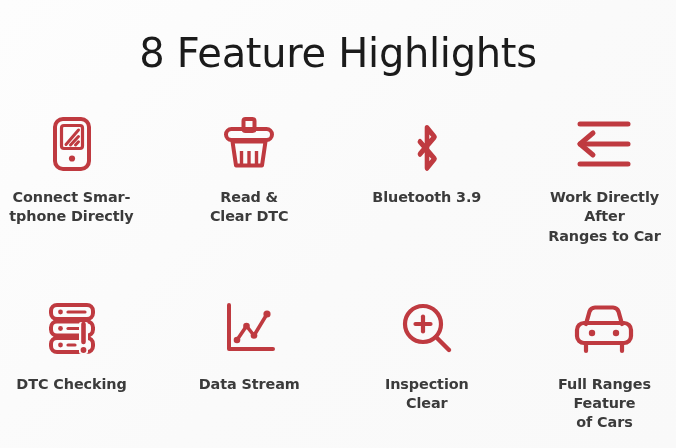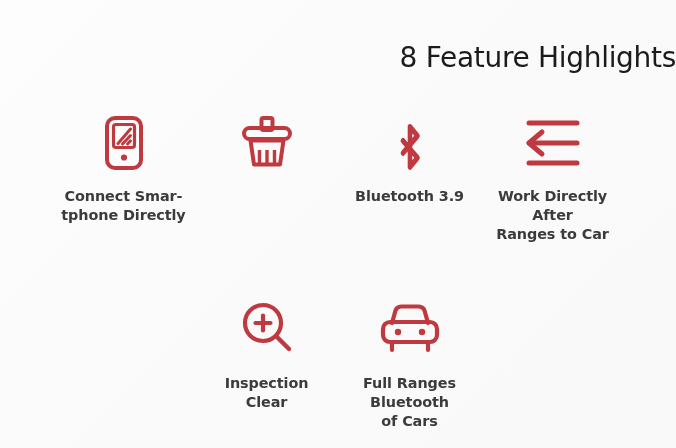--- a/index.html
+++ b/index.html
@@ -15,39 +15,39 @@
     position: relative;
   }
   .page {
     width: 676px;
     height: 448px;
     background: linear-gradient(135deg, #fdfdfd 0%, #fafafa 55%, #f9f9f9 100%);
     position: relative;
     box-sizing: border-box;
   }
   .title {
-    text-align: right;
-    font-size: 28px;
+    text-align: center;
+    font-size: 40px;
     font-weight: 400;
     color: #1b1b1b;
     letter-spacing: -0.3px;
-    padding-top: 43px;
+    padding-top: 31px;
     line-height: 1.1;
     font-family: "DejaVu Sans", sans-serif;
     -webkit-font-smoothing: antialiased;
   }
   .grid {
     margin-top: 38px;
     display: flex;
     flex-direction: column;
     gap: 52px;
   }
   .row {
     display: flex;
-    justify-content: center;
+    justify-content: space-between;
     align-items: flex-start;
   }
   .cell {
     width: 143px;
     display: flex;
     flex-direction: column;
     align-items: center;
   }
   .icon-box {
     height: 62px;
@@ -101,20 +101,22 @@
         <div class="icon-box">
           <svg width="60" height="58" viewBox="0 0 60 58">
             <rect x="24.5" y="4" width="11" height="12" rx="2" ry="2" fill="none" stroke="#bf3a40" stroke-width="4"></rect>
             <rect x="7" y="14" width="46" height="11" rx="5.5" ry="5.5" fill="none" stroke="#bf3a40" stroke-width="4"></rect>
             <path d="M13.5 26.5 L46.5 26.5 L43 50.5 L17 50.5 Z" fill="none" stroke="#bf3a40" stroke-width="4" stroke-linejoin="round"></path>
             <line x1="22.5" y1="36" x2="22.5" y2="50" stroke="#bf3a40" stroke-width="3.4"></line>
             <line x1="30" y1="36" x2="30" y2="50" stroke="#bf3a40" stroke-width="3.4"></line>
             <line x1="37.5" y1="36" x2="37.5" y2="50" stroke="#bf3a40" stroke-width="3.4"></line>
           </svg>
         </div>
+        <div class="label">Read &amp;
+Clear DTC</div>
       </div>
 
       <div class="cell">
         <div class="icon-box">
           <svg width="40" height="60" viewBox="0 0 40 60">
             <path d="M13 17 L27.5 31 L20 38.5 L20 5.5 L27.5 13 L13 27" fill="none" stroke="#bf3a40" stroke-width="4.6" stroke-linejoin="round" stroke-linecap="round" transform="translate(0,7) scale(1,1.22)"></path>
           </svg>
         </div>
         <div class="label">Bluetooth 3.9</div>
       </div>
@@ -129,21 +131,53 @@
           </svg>
         </div>
         <div class="label">Work Directly After
 Ranges to Car</div>
       </div>
 
     </div>
 
     <div class="row row-2">
 
-
+      <div class="cell">
+        <div class="icon-box">
+          <svg width="58" height="58" viewBox="0 0 58 58">
+            <rect x="8" y="5" width="42" height="14" rx="6" ry="6" fill="none" stroke="#bf3a40" stroke-width="4"></rect>
+            <rect x="8" y="21.5" width="42" height="14" rx="6" ry="6" fill="none" stroke="#bf3a40" stroke-width="4"></rect>
+            <rect x="8" y="38" width="42" height="14" rx="6" ry="6" fill="none" stroke="#bf3a40" stroke-width="4"></rect>
+            <circle cx="17.5" cy="12" r="2.4" fill="#bf3a40"></circle>
+            <circle cx="17.5" cy="28.5" r="2.4" fill="#bf3a40"></circle>
+            <circle cx="17.5" cy="45" r="2.4" fill="#bf3a40"></circle>
+            <line x1="25" y1="12" x2="42" y2="12" stroke="#bf3a40" stroke-width="3.2" stroke-linecap="round"></line>
+            <line x1="25" y1="28.5" x2="36" y2="28.5" stroke="#bf3a40" stroke-width="3.2" stroke-linecap="round"></line>
+            <line x1="25" y1="45" x2="32" y2="45" stroke="#bf3a40" stroke-width="3.2" stroke-linecap="round"></line>
+            <rect x="36" y="22" width="9" height="32" rx="2" ry="2" fill="#fbfbfb"></rect>
+            <line x1="40.5" y1="24" x2="40.5" y2="42" stroke="#bf3a40" stroke-width="4.6" stroke-linecap="round"></line>
+            <circle cx="40.5" cy="50" r="2.9" fill="#bf3a40"></circle>
+          </svg>
+        </div>
+        <div class="label">DTC Checking</div>
+      </div>
+
+      <div class="cell">
+        <div class="icon-box">
+          <svg width="58" height="58" viewBox="0 0 58 58">
+            <path d="M9 5 L9 49 L53 49" fill="none" stroke="#bf3a40" stroke-width="4" stroke-linecap="round" stroke-linejoin="round"></path>
+            <path d="M17 40 L26.5 26 L34 35.5 L47 14" fill="none" stroke="#bf3a40" stroke-width="3.6" stroke-linejoin="round" stroke-linecap="round"></path>
+            <circle cx="17" cy="40" r="3.3" fill="#bf3a40"></circle>
+            <circle cx="26.5" cy="26" r="3.3" fill="#bf3a40"></circle>
+            <circle cx="34" cy="35.5" r="3.3" fill="#bf3a40"></circle>
+            <circle cx="47" cy="14" r="3.6" fill="#bf3a40"></circle>
+          </svg>
+        </div>
+        <div class="label">Data Stream</div>
+      </div>
 
       <div class="cell">
         <div class="icon-box">
           <svg width="58" height="58" viewBox="0 0 58 58">
             <circle cx="25" cy="24" r="18" fill="none" stroke="#bf3a40" stroke-width="4.2"></circle>
             <line x1="25" y1="16.5" x2="25" y2="31.5" stroke="#bf3a40" stroke-width="4.2" stroke-linecap="round"></line>
             <line x1="17.5" y1="24" x2="32.5" y2="24" stroke="#bf3a40" stroke-width="4.2" stroke-linecap="round"></line>
             <line x1="38" y1="37" x2="51" y2="50" stroke="#bf3a40" stroke-width="4.4" stroke-linecap="round"></line>
           </svg>
         </div>
@@ -155,20 +189,20 @@
         <div class="icon-box">
           <svg width="68" height="54" viewBox="0 0 68 54">
             <path d="M16 22 L19.5 9.5 A6 6 0 0 1 25 5.5 L43 5.5 A6 6 0 0 1 48.5 9.5 L52 22" fill="none" stroke="#bf3a40" stroke-width="4.2" stroke-linejoin="round" stroke-linecap="round"></path>
             <rect x="7" y="21" width="54" height="20" rx="7" ry="7" fill="none" stroke="#bf3a40" stroke-width="4.2"></rect>
             <circle cx="22" cy="31" r="3.2" fill="#bf3a40"></circle>
             <circle cx="46" cy="31" r="3.2" fill="#bf3a40"></circle>
             <line x1="16" y1="42" x2="16" y2="49" stroke="#bf3a40" stroke-width="4.2" stroke-linecap="round"></line>
             <line x1="52" y1="42" x2="52" y2="49" stroke="#bf3a40" stroke-width="4.2" stroke-linecap="round"></line>
           </svg>
         </div>
-        <div class="label">Full Ranges Bluetooth
+        <div class="label">Full Ranges Feature
 of Cars</div>
       </div>
 
     </div>
 
   </div>
 </div>
 
 </body></html>

